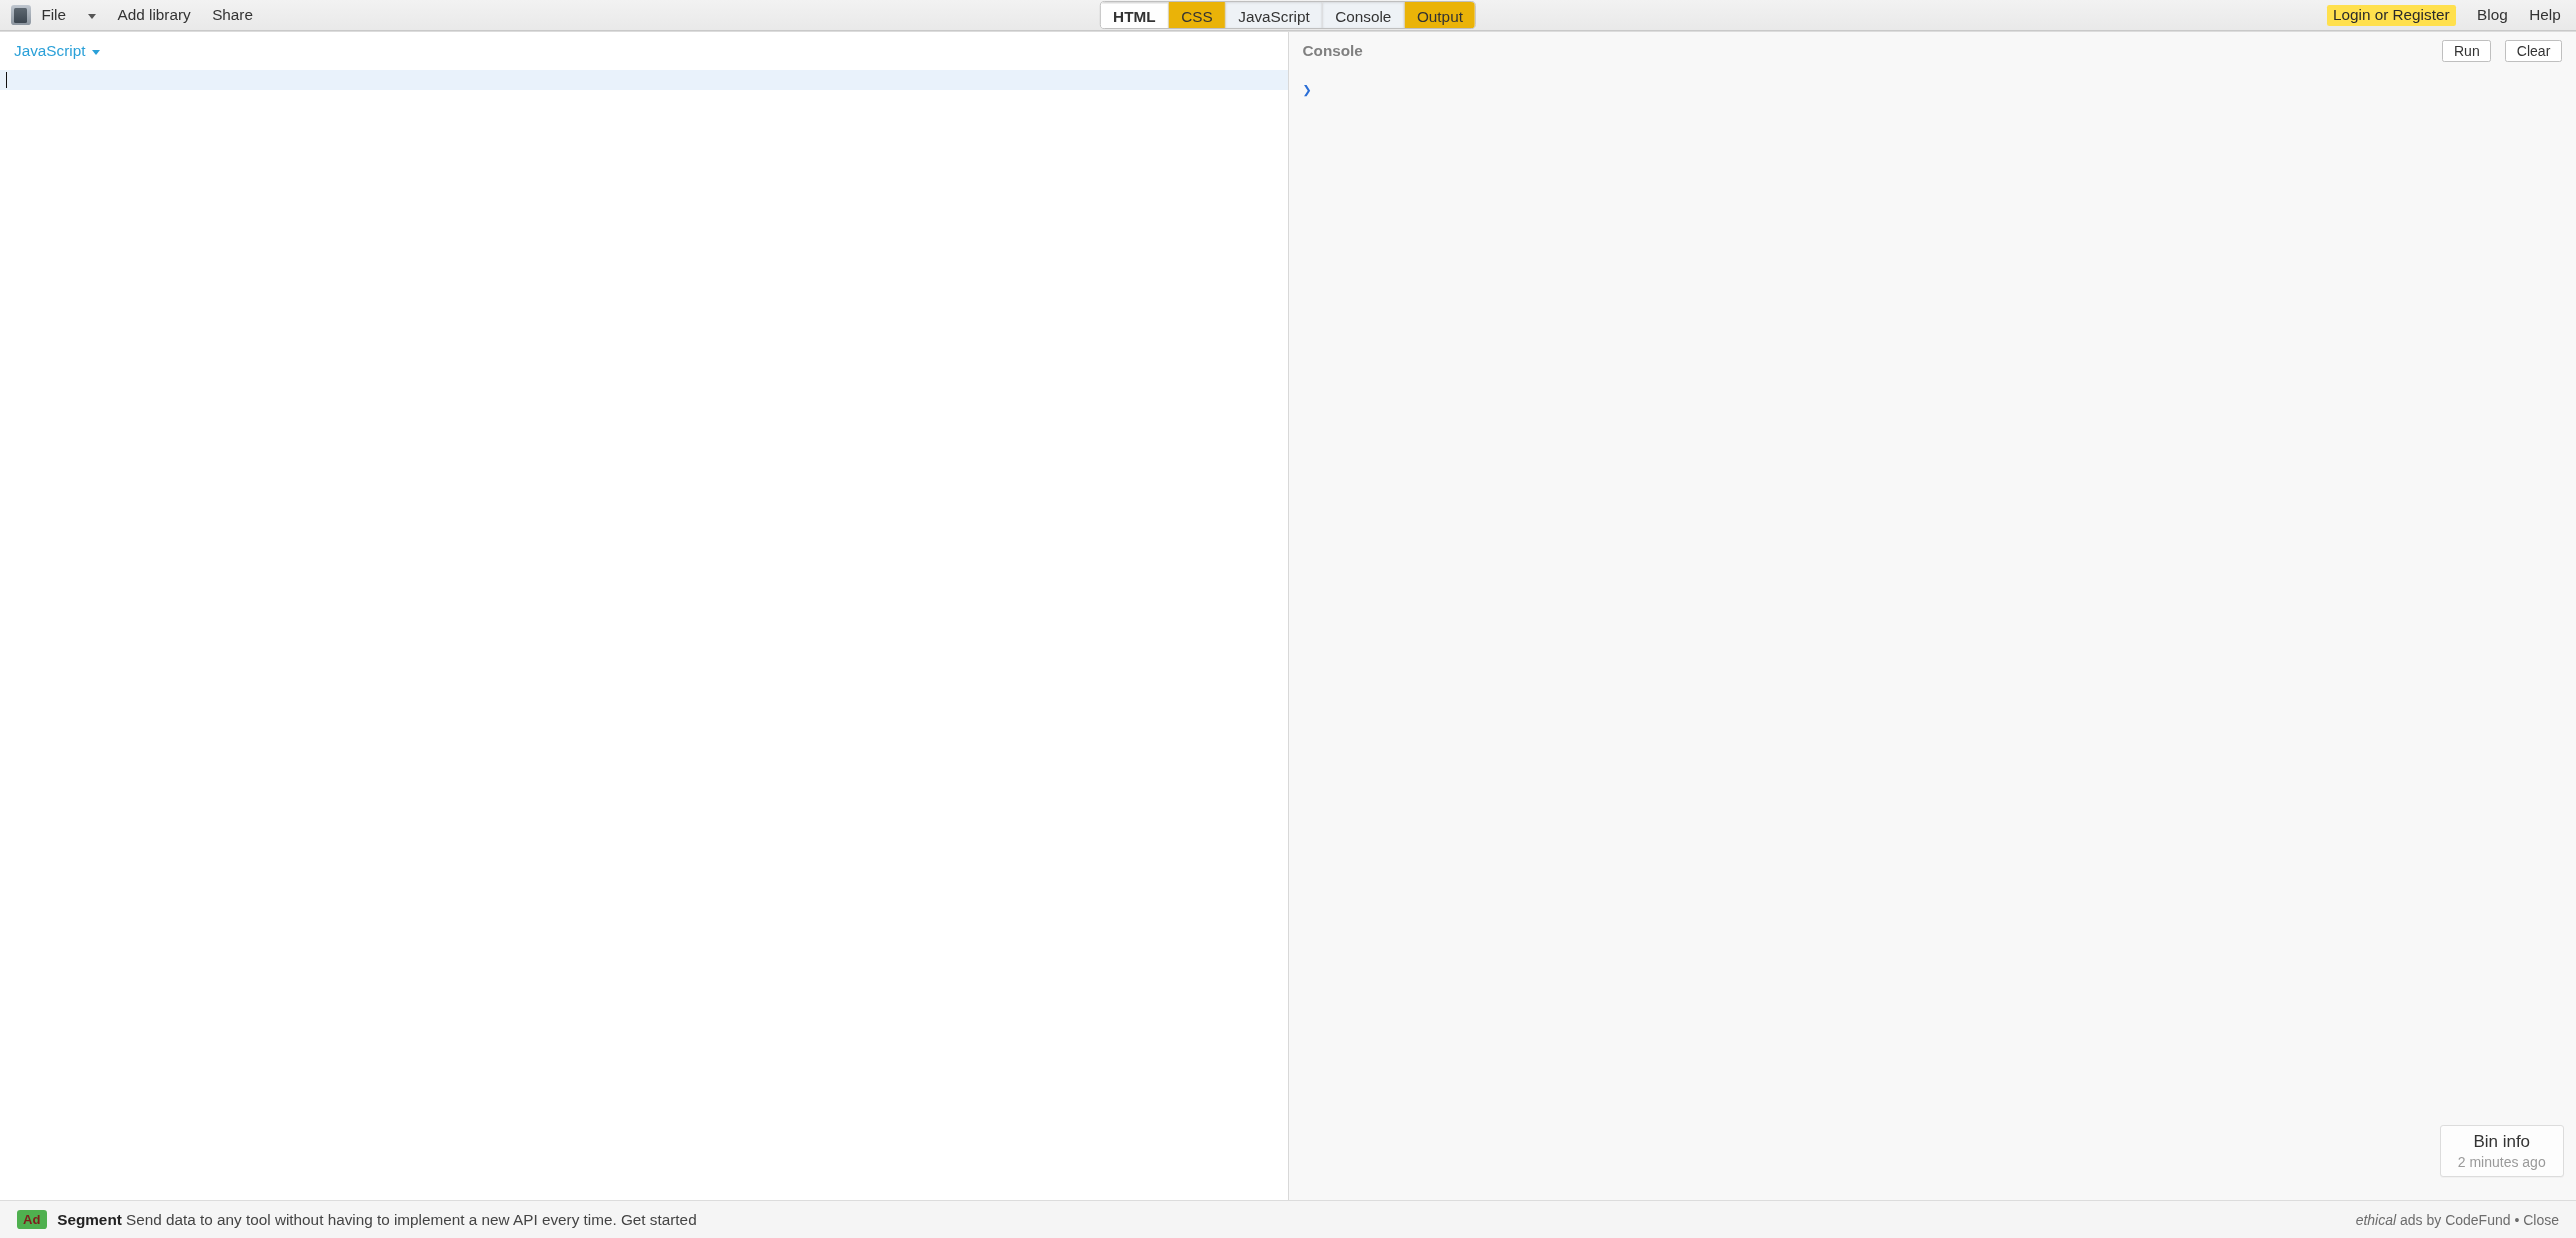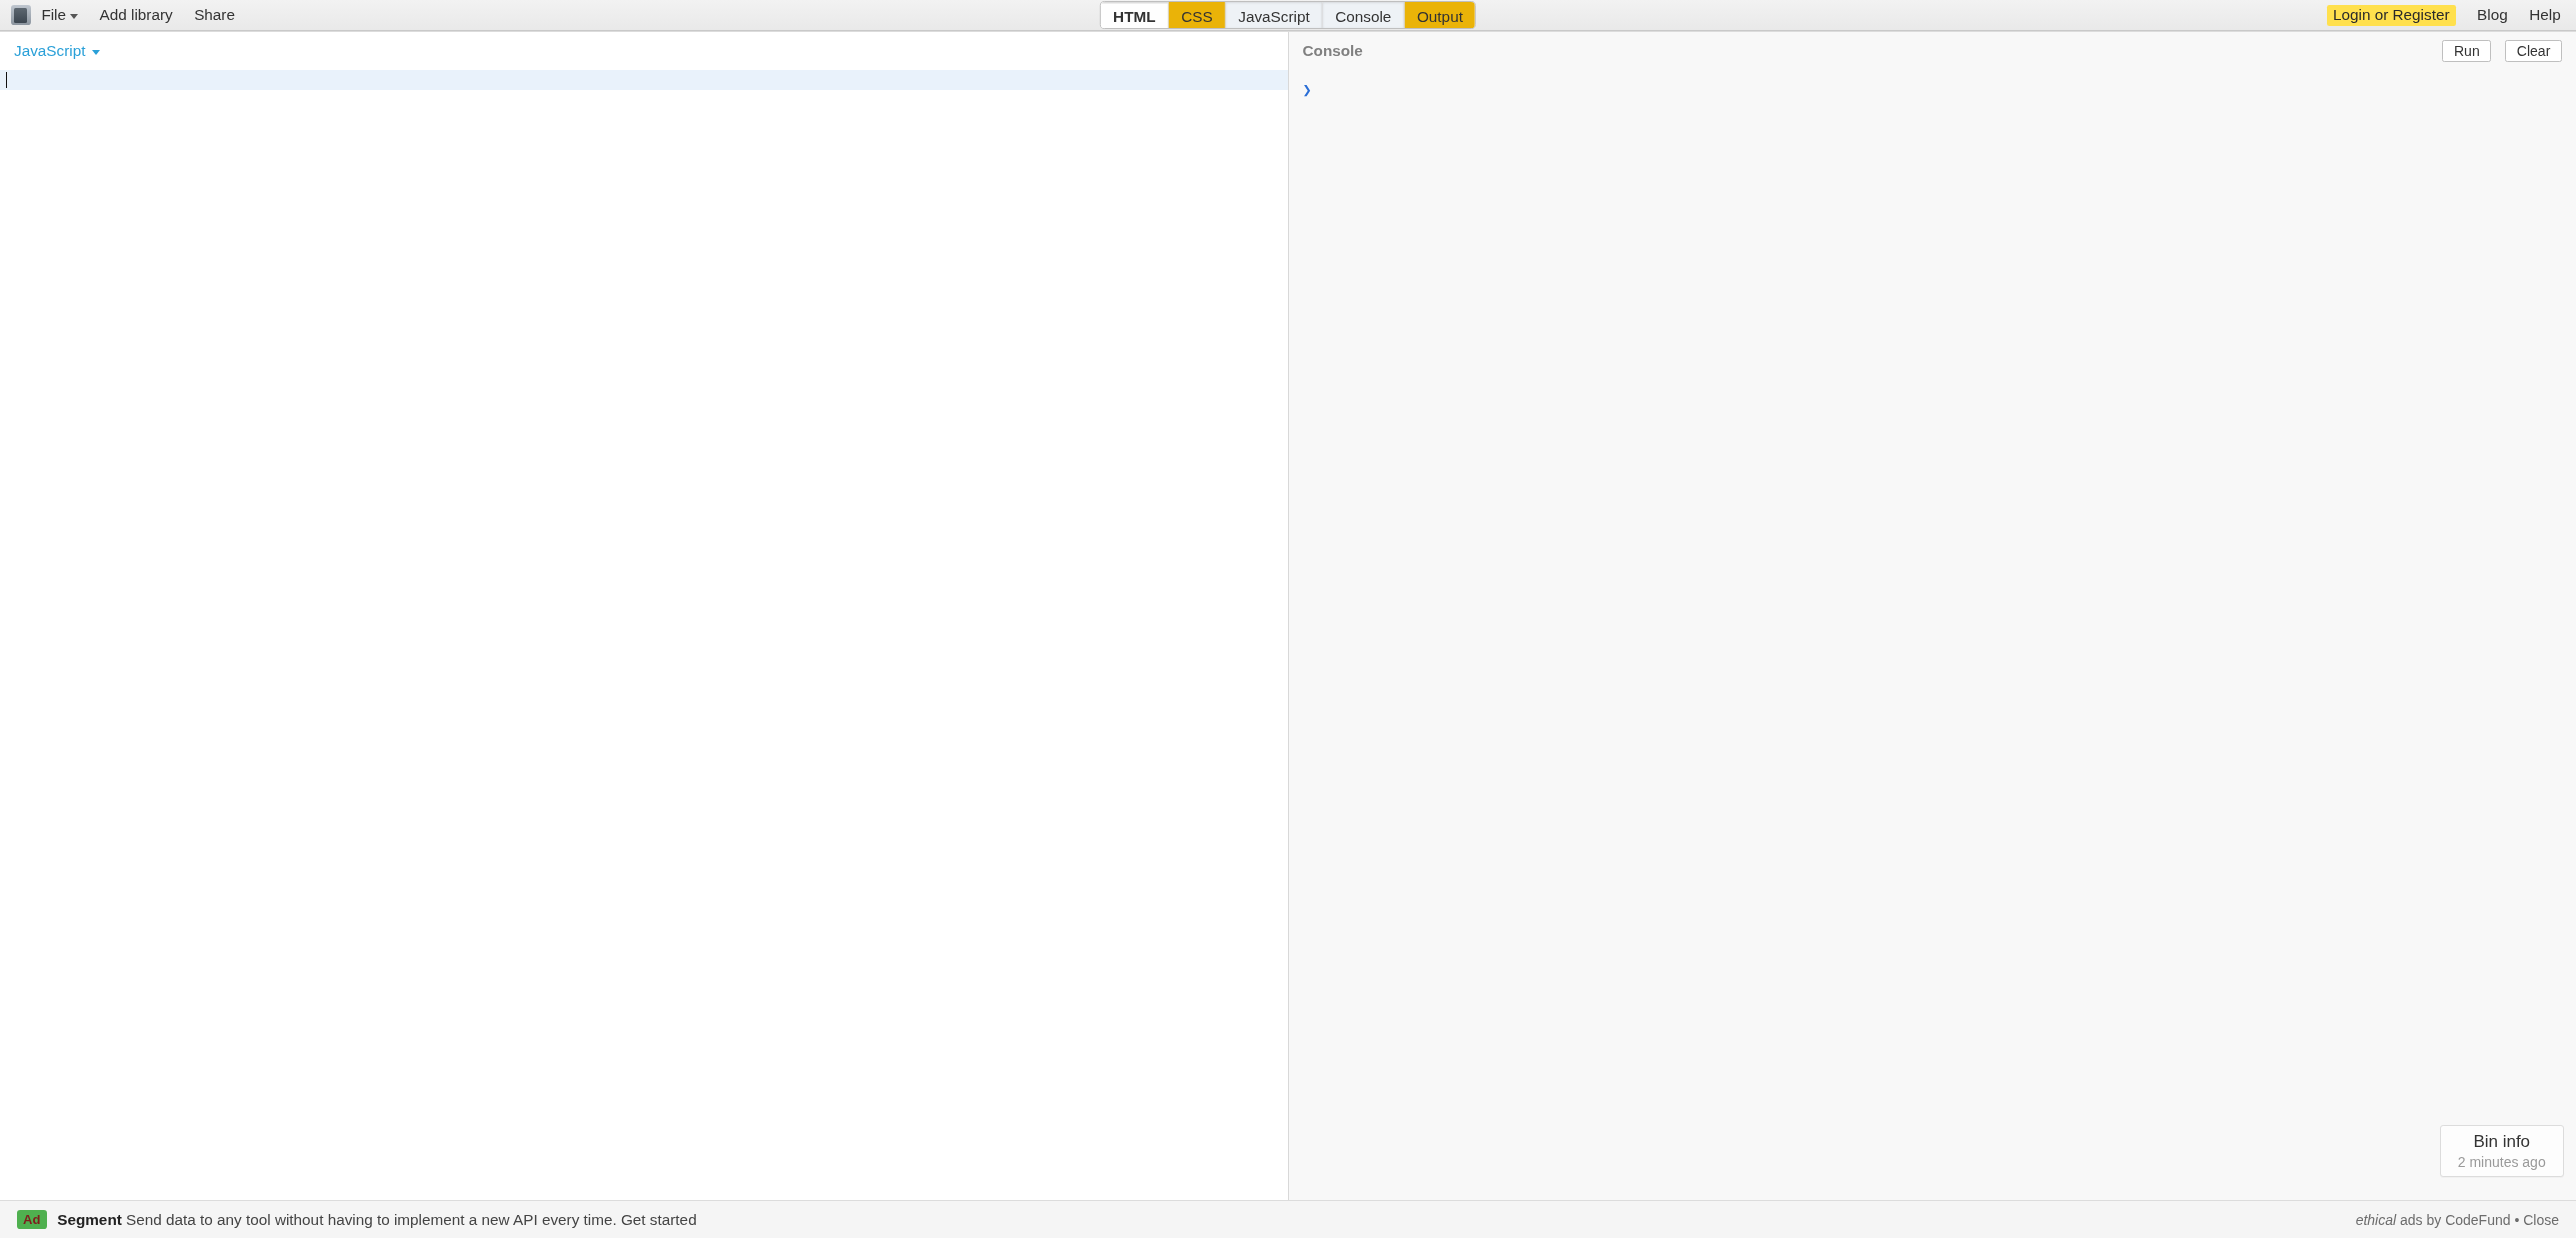--- a/index.html
+++ b/index.html
@@ -32,21 +32,21 @@
   }
   .logo::after{
     content:"";
     position:absolute; inset:3.1px 3.8px 2.3px 3.8px;
     background:linear-gradient(#5d6770,#3c4650);
     border-radius:1.5px;
   }
   .menu-left { display: flex; align-items: center; gap: 21.5px; }
   .menu-item {
     color: #333; font-size: 15.3px; cursor: pointer;
-    display: inline-flex; align-items: center; gap: 4px;
+    display: inline-flex; align-items: center; gap: 22px;
   }
   .caret-down {
     width: 0; height: 0;
     border-left: 4.6px solid transparent;
     border-right: 4.6px solid transparent;
     border-top: 5.4px solid #555;
     position: relative; top: 1.5px;
   }
 
   .panel-tabs {

